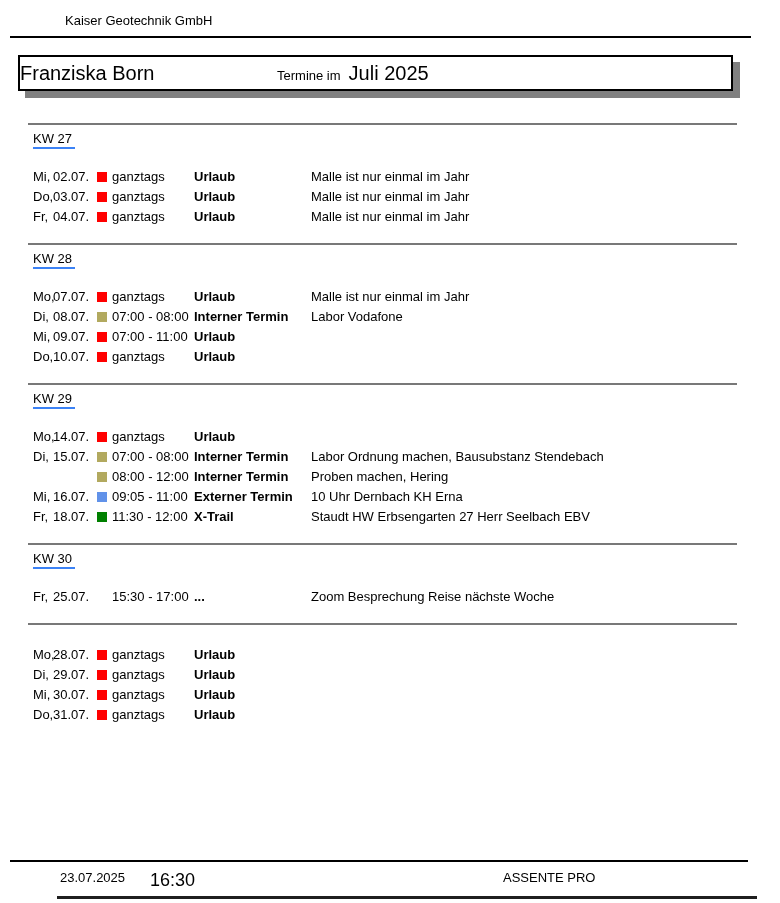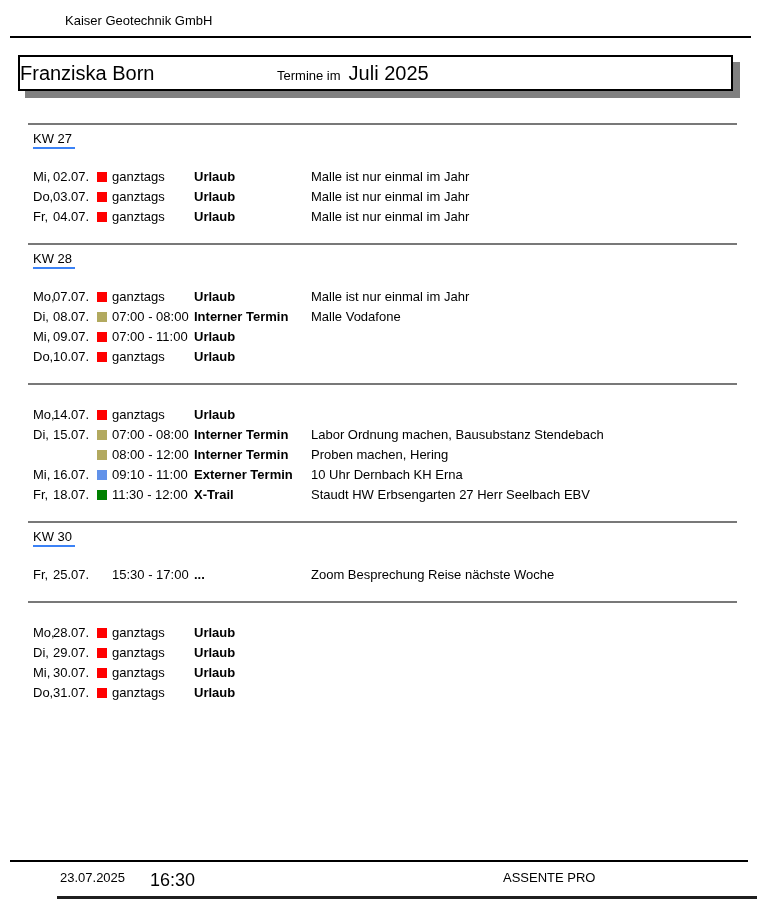--- a/index.html
+++ b/index.html
@@ -102,21 +102,21 @@
           <span class="c c-desc">Malle ist nur einmal im Jahr</span>
         </div>
         <div class="row">
           <span class="c c-day">Di,</span>
           <span class="c c-date">08.07.</span>
           <span class="c c-sq">
             <i class="square" style="background: rgb(178, 169, 95);"></i>
           </span>
           <span class="c c-time">07:00 - 08:00</span>
           <span class="c c-type">Interner Termin</span>
-          <span class="c c-desc">Malle Vodafone</span>
+          <span class="c c-desc">Labor Vodafone</span>
         </div>
         <div class="row">
           <span class="c c-day">Mi,</span>
           <span class="c c-date">09.07.</span>
           <span class="c c-sq">
             <i class="square" style="background: rgb(255, 0, 0);"></i>
           </span>
           <span class="c c-time">07:00 - 11:00</span>
           <span class="c c-type">Urlaub</span>
         </div>
@@ -127,20 +127,21 @@
             <i class="square" style="background: rgb(255, 0, 0);"></i>
           </span>
           <span class="c c-time">ganztags</span>
           <span class="c c-type">Urlaub</span>
           <span class="c c-desc"></span>
         </div>
       </div>
     </div>
     <div class="week-section">
       <div class="sep"></div>
+      <div class="kw"><span class="kw-label">KW 29</span></div>
       <div class="rows">
         <div class="row">
           <span class="c c-day">Mo,</span>
           <span class="c c-date">14.07.</span>
           <span class="c c-sq">
             <i class="square" style="background: rgb(255, 0, 0);"></i>
           </span>
           <span class="c c-time">ganztags</span>
           <span class="c c-type">Urlaub</span>
           <span class="c c-desc"></span>
@@ -164,21 +165,21 @@
           <span class="c c-time">08:00 - 12:00</span>
           <span class="c c-type">Interner Termin</span>
           <span class="c c-desc">Proben machen, Hering</span>
         </div>
         <div class="row">
           <span class="c c-day">Mi,</span>
           <span class="c c-date">16.07.</span>
           <span class="c c-sq">
             <i class="square" style="background: rgb(97, 146, 233);"></i>
           </span>
-          <span class="c c-time">09:10 - 11:00</span>
+          <span class="c c-time">09:05 - 11:00</span>
           <span class="c c-type">Externer Termin</span>
           <span class="c c-desc">10 Uhr Dernbach KH Erna</span>
         </div>
         <div class="row">
           <span class="c c-day">Fr,</span>
           <span class="c c-date">18.07.</span>
           <span class="c c-sq">
             <i class="square" style="background: rgb(0, 128, 0);"></i>
           </span>
           <span class="c c-time">11:30 - 12:00</span>

